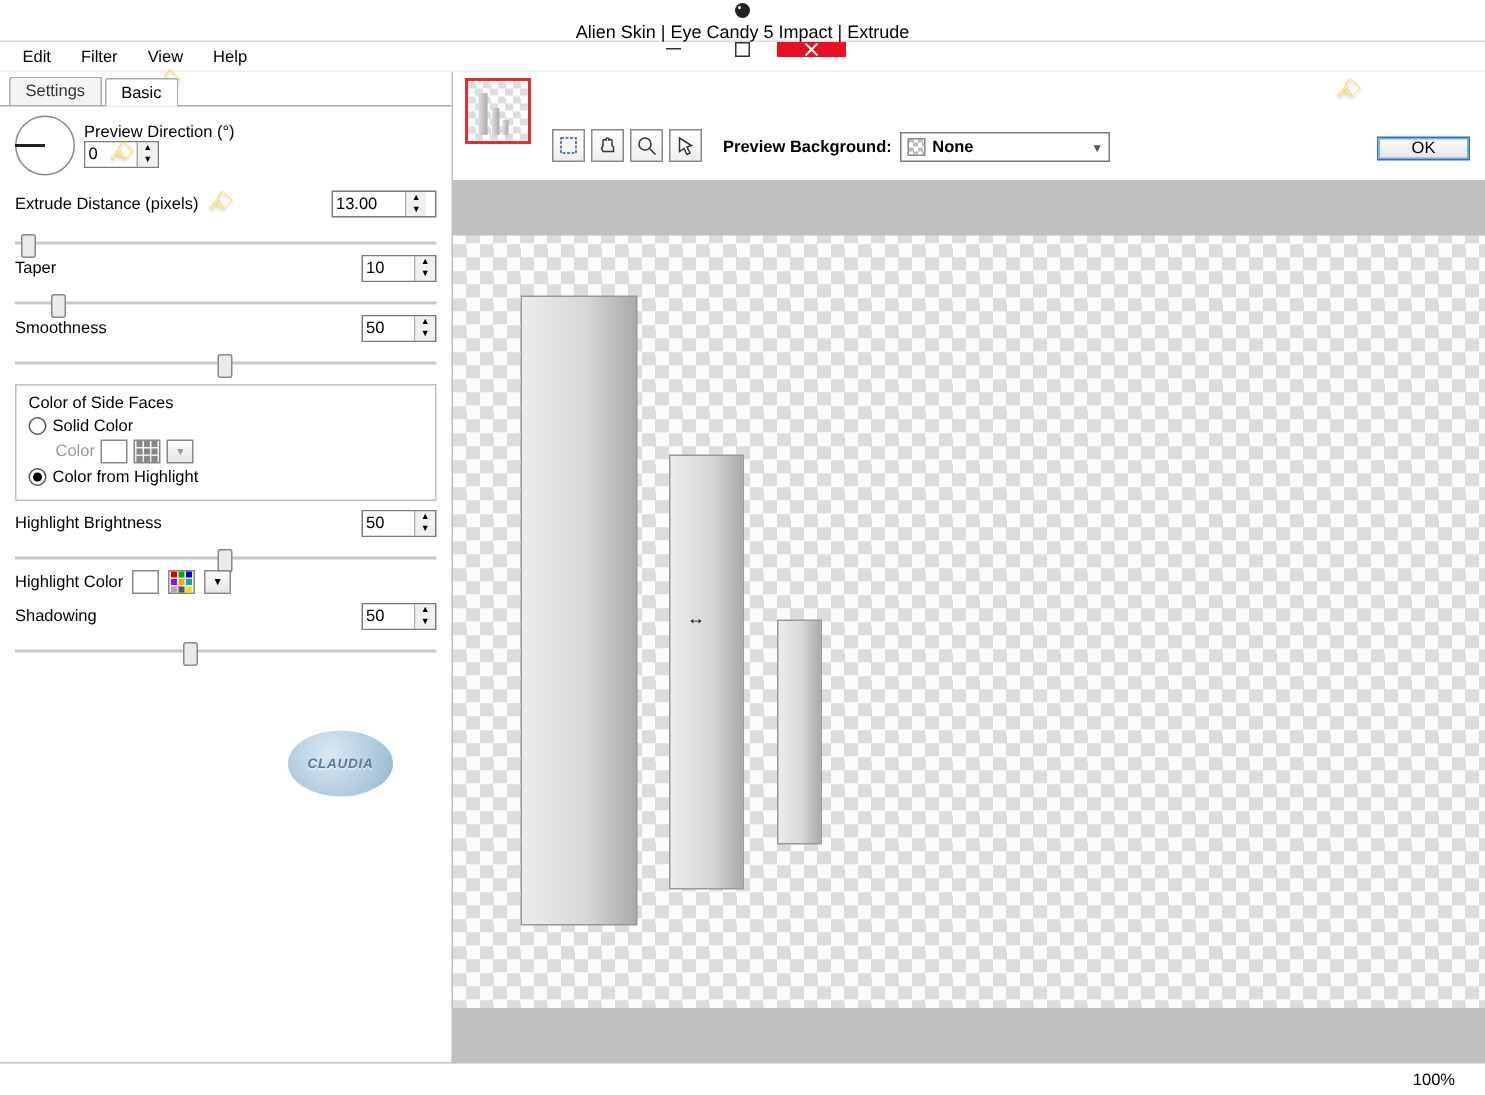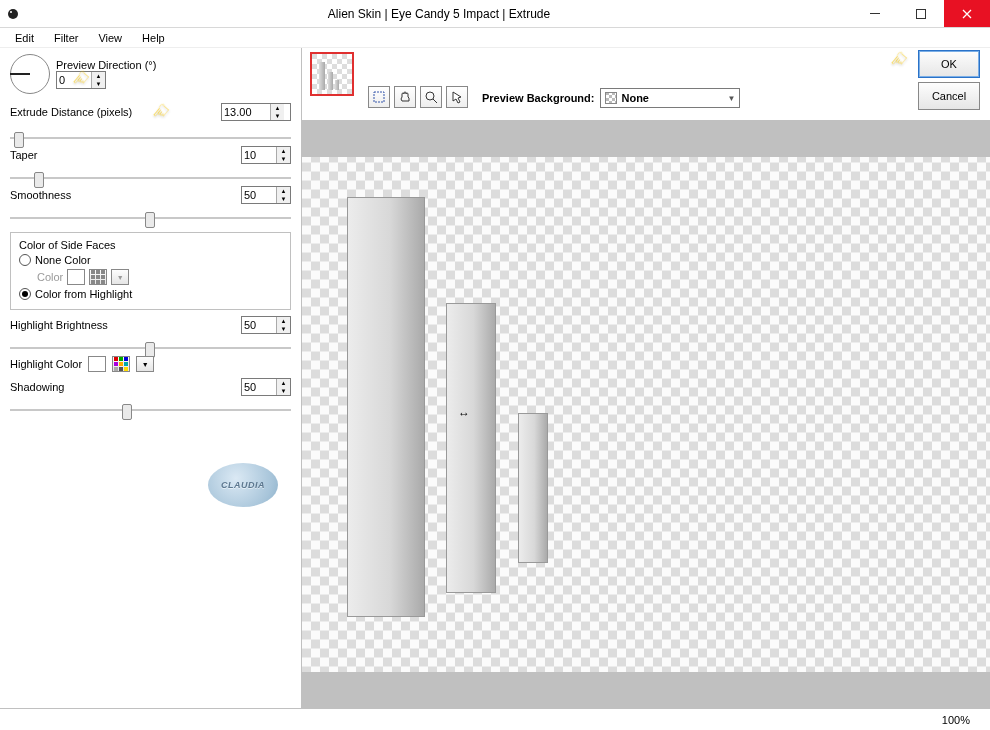--- a/index.html
+++ b/index.html
@@ -1,17 +1,17 @@
 <!DOCTYPE html>
 <html><head>
 <meta charset="utf-8">
 <style>
   * { box-sizing: border-box; font-family: "Segoe UI", Tahoma, sans-serif; font-size: 11px; }
   body { margin: 0; width: 990px; height: 730px; background: #fff; overflow: hidden; }
-  .titlebar { height: 28px; background: #fff; display: flex; align-items: center; border-bottom: 1px solid #d8d8d8; }
+  .titlebar { height: 28px; background: #fff; display: flex; align-items: center; border-bottom: 1px solid #d8d8d8; flex-direction: column; }
   .titlebar .icon-slot { width: 26px; display:flex; align-items:center; justify-content:center; }
   .titlebar .title { flex: 1; text-align: center; color: #000; font-size: 12px; }
   .win-controls { display: flex; height: 100%; }
   .win-btn { width: 46px; height: 100%; display:flex; align-items:center; justify-content:center; cursor:pointer; }
   .win-close { background: #e81123; color:#fff; }
   .win-max, .win-min { color:#333; }
   .menubar { height: 20px; display:flex; align-items:center; padding: 0 6px; gap:2px; border-bottom: 1px solid #eee; }
   .menu-item { padding: 2px 9px; cursor:pointer; }
   .main-area { display:flex; height: 660px; }
   .left-panel { width: 302px; border-right: 1px solid #c0c0c0; background:#fff; }
@@ -53,25 +53,25 @@
   .select-box { border:1px solid #7a7a7a; height:20px; width:140px; display:flex; align-items:center; padding:0 4px; background:#fff; gap:4px; }
   .select-box .arrow { margin-left:auto; font-size:8px; color:#555; }
   .preview-area { flex:1; background:#c0c0c0; position:relative; border-top: 1px solid #c0c0c0; }
   .checker { position:absolute; left:0; right:0; top:36px; bottom:36px; background:repeating-conic-gradient(#dcdcdc 0% 25%,#fbfbfb 0% 50%) 0/18px 18px; }
   .bar3d { position:absolute; }
   .bar-body { position:absolute; left:0; top:0; bottom:0; width:100%; background:linear-gradient(90deg,#ececec 0%,#d8d8d8 55%,#aaa 100%); border:1px solid #999; }
   .bar1 { left:45px; top:40px; width:78px; height:420px; }
   .bar2 { left:144px; top:146px; width:50px; height:290px; }
   .bar3 { left:216px; top:256px; width:30px; height:150px; }
   .right-buttons { position:absolute; right:10px; top:2px; display:flex; flex-direction:column; gap:4px; }
-  .btn { width:62px; height:28px; border:1px solid #888; background:linear-gradient(#fdfdfd,#e6e6e6); display:flex; align-items:center; justify-content:center; cursor:pointer; }
+  .btn { width:62px; height:16px; border:1px solid #888; background:linear-gradient(#fdfdfd,#e6e6e6); display:flex; align-items:center; justify-content:center; cursor:pointer;margin-top:41px; }
   .btn.default { border:1px solid #2a72c8; box-shadow:0 0 0 1px #7aaee6 inset; }
   .statusbar { height:22px; border-top:1px solid #c0c0c0; display:flex; align-items:center; justify-content:flex-end; padding:0 20px; font-size:11px; background:#fff;}
   .pointer-hand { position:absolute; pointer-events:none; font-size:20px; transform:scaleX(-1) rotate(50deg); filter:drop-shadow(1px 1px 1px #0005); color:#ffcc00; }
-  .watermark { position:absolute; right:12px; top:230px; width:70px; height:44px; border-radius:50%; background:radial-gradient(circle at 40% 35%,#dbe9f4,#a8c5da 70%,#8bb0c9); display:flex; align-items:center; justify-content:center; font-size:9px; font-weight:bold; font-style:italic; color:#5d7890; text-shadow:0 1px 0 #fff8; letter-spacing:0.5px; }
+  .watermark { position:absolute; right:28px; top:230px; width:70px; height:44px; border-radius:50%; background:radial-gradient(circle at 40% 35%,#dbe9f4,#a8c5da 70%,#8bb0c9); display:flex; align-items:center; justify-content:center; font-size:9px; font-weight:bold; font-style:italic; color:#5d7890; text-shadow:0 1px 0 #fff8; letter-spacing:0.5px; }
   .disabled { color:#9a9a9a; }
 </style>
 </head>
 <body>
 
 <div class="titlebar">
   <div class="icon-slot">
     <svg width="14" height="14" viewBox="0 0 14 14">
         <circle cx="7" cy="7" r="5" fill="#222"></circle>
         <circle cx="5" cy="5" r="1" fill="#fff"></circle>
@@ -100,20 +100,25 @@
 <div class="menubar">
   <div class="menu-item">Edit</div>
   <div class="menu-item">Filter</div>
   <div class="menu-item">View</div>
   <div class="menu-item">Help</div>
 </div>
 
 <div class="main-area">
 
   <div class="left-panel">
+    <div class="tabs-row" style="position:relative;">
+      <div class="tab inactive">Settings</div>
+      <div class="tab active">Basic</div>
+      <span class="pointer-hand" style="right:180px; top:-6px;">☞</span>
+    </div>
     <div class="panel-body">
 
       <div class="row flex-row">
         <div class="dir-circle">
             <div class="needle ang0"></div>
           </div>
         <div style="flex:1;">
           <div class="label">Preview Direction (°)</div>
           <div style="position:relative; display:inline-block;">
             <div class="num-input">
@@ -121,21 +126,21 @@
               <div class="spin">
                   <div>▲</div>
                   <div>▼</div>
                 </div>
             </div>
             <span class="pointer-hand" style="left:16px; top:-4px;">☞</span>
           </div>
         </div>
       </div>
 
-      <div class="row" style="display:flex; align-items:center; gap:20px; position:relative;">
+      <div class="row" style="display:flex; align-items:center; gap:6px; position:relative;">
         <span class="label">Extrude Distance (pixels)</span>
         <span class="pointer-hand" style="position:static; display:inline-block;">☞</span>
         <span style="flex:1;"></span>
         <div class="num-input" style="width:70px;">
           <input style="width: 48px;" value="13.00">
           <div class="spin">
               <div>▲</div>
               <div>▼</div>
             </div>
         </div>
@@ -174,21 +179,21 @@
       </div>
       <div class="slider">
           <div class="track"></div>
           <div class="thumb" style="left:48%;"></div>
         </div>
 
       <div class="group-box" style="position:relative;">
         <div class="label">Color of Side Faces</div>
         <div class="radio-row">
           <span class="radio"></span>
-            <span>None Color</span>
+            <span>Solid Color</span>
         </div>
         <div class="flex-row disabled" style="margin-left:18px; gap:4px;">
           <span>Color</span>
           <span class="color-swatch"></span>
           <span class="dd-btn">
               <span class="grid-icon">
                 <i></i>
                 <i></i>
                 <i></i>
                 <i></i>

